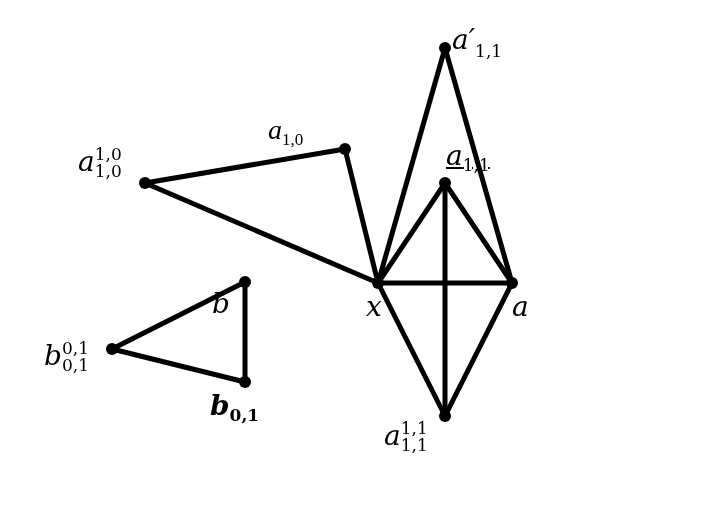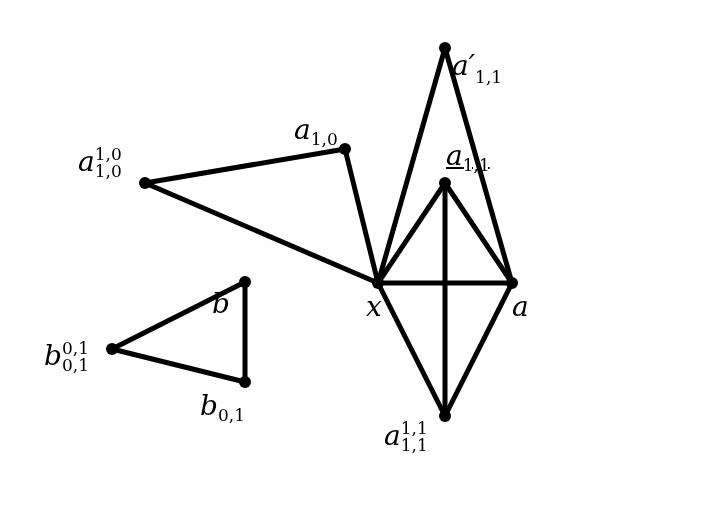--- a/index.html
+++ b/index.html
@@ -43,25 +43,25 @@
     <circle class="vertex" cx="245" cy="282" r="6"></circle>
     <circle class="vertex" cx="245" cy="382" r="6"></circle>
     <circle class="vertex" cx="112" cy="349" r="6"></circle>
   </g>
 </svg>
 
 <div class="lbl" style="left:78px; top:146px;">
   <span>a</span><span class="stack"><span>1,0</span><span>1,0</span></span>
 </div>
 
-<div class="lbl" style="left:294px; top:116px;">
+<div class="lbl" style="left:268px; top:116px;font-family:Liberation Serif, serif;">
   <span>a</span><span class="sub" style="top:6px;">1,0</span>
 </div>
 
-<div class="lbl" style="left:452px; top:26px;margin-top:26px;">
+<div class="lbl" style="left:452px; top:26px;">
   <span>a′</span><span class="sub" style="top:8px;">1,1</span>
 </div>
 
 <div class="lbl" style="left:446px; top:142px;text-decoration:underline;">
   <span>a</span><span class="sub" style="top:6px;">1,1</span>
 </div>
 
 <div class="lbl" style="left:366px; top:293px;">
   <span>x</span>
 </div>
@@ -71,19 +71,19 @@
 </div>
 
 <div class="lbl" style="left:384px; top:420px;">
   <span>a</span><span class="stack"><span>1,1</span><span>1,1</span></span>
 </div>
 
 <div class="lbl" style="left:212px; top:290px;">
   <span>b</span>
 </div>
 
-<div class="lbl" style="left:200px; top:392px;">
+<div class="lbl" style="left:210px; top:392px;font-weight:bold;">
   <span>b</span><span class="sub" style="top:6px;">0,1</span>
 </div>
 
 <div class="lbl" style="left:44px; top:340px;">
   <span>b</span><span class="stack"><span>0,1</span><span>0,1</span></span>
 </div>
 
 </body></html>

